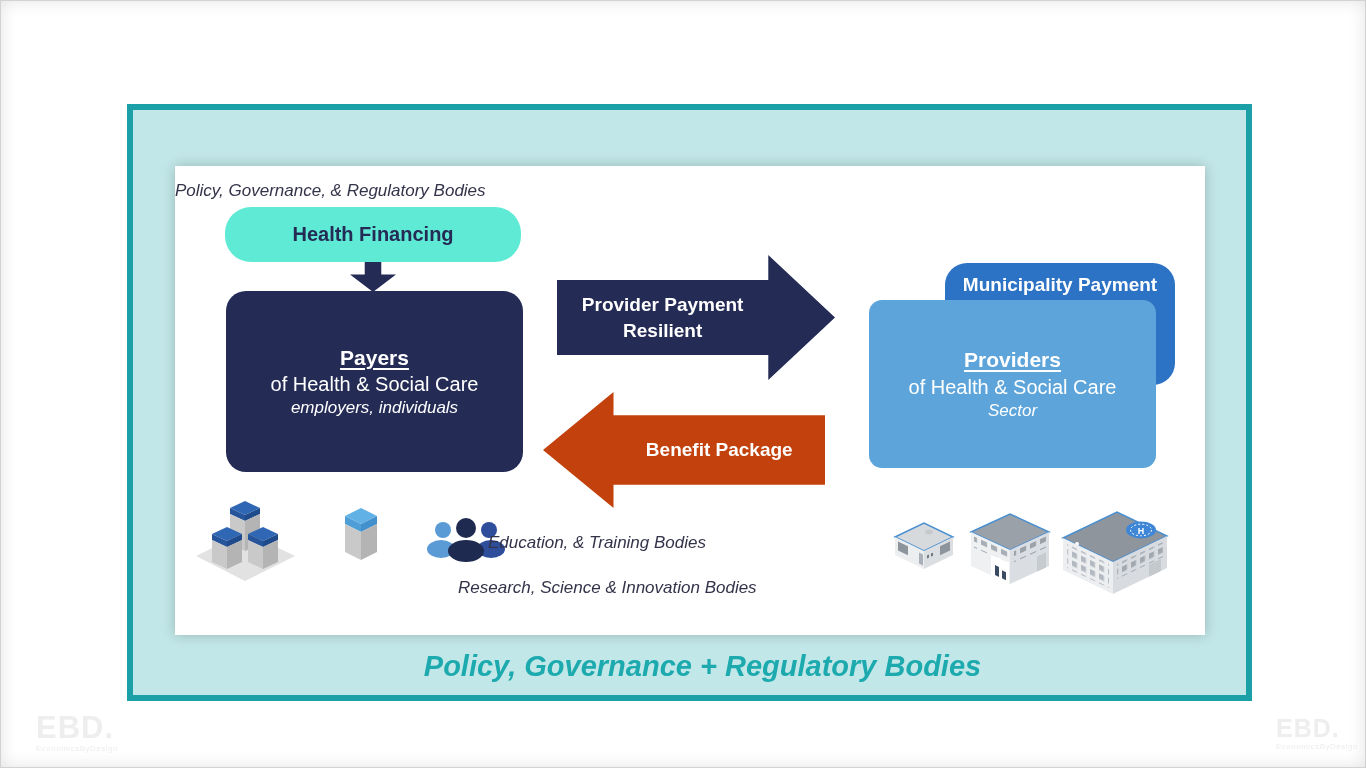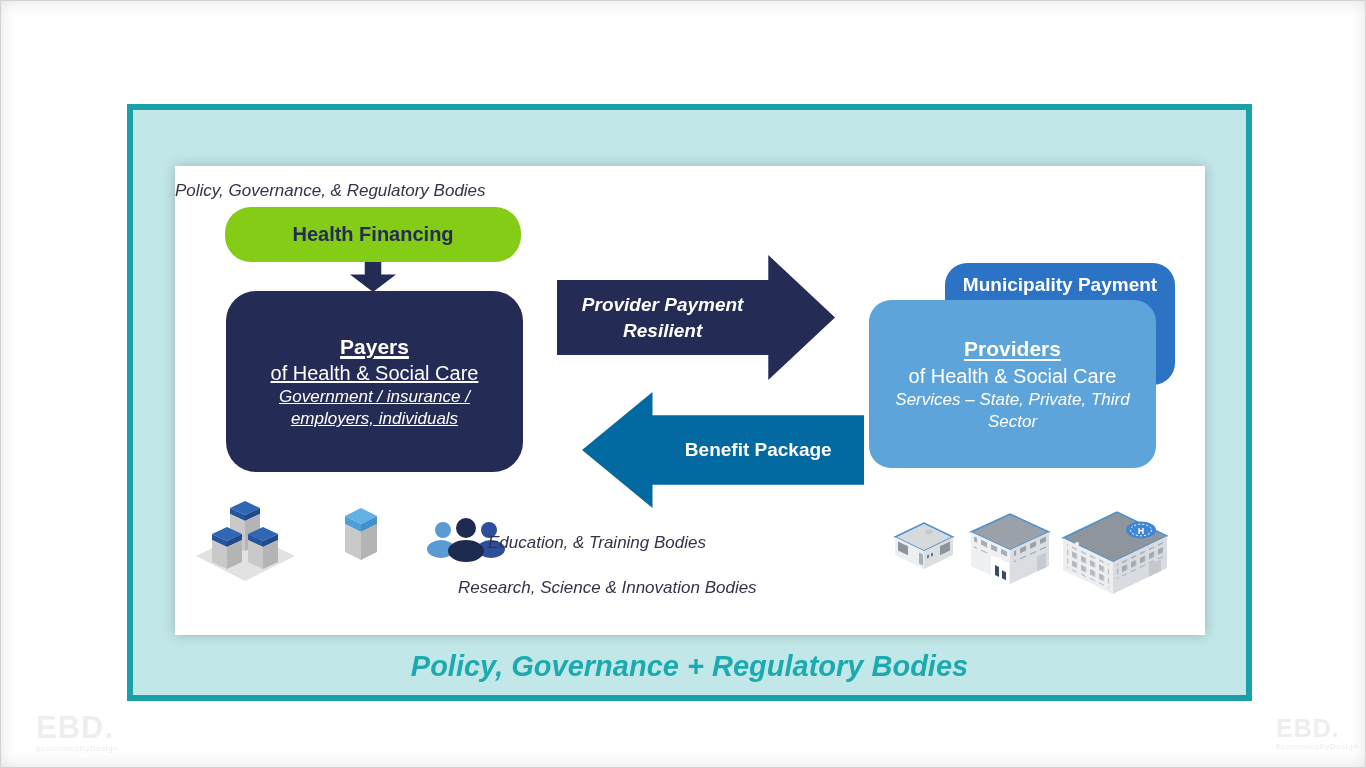--- a/index.html
+++ b/index.html
@@ -26,65 +26,65 @@
   .white-panel {
     left:175px; top:166px; width:1030px; height:469px; background:#ffffff;
     box-shadow:0 0 12px rgba(0,0,0,.22);
   }
   .note { font-style:italic; color:#33334a; font-size:17px; }
   .note-top { left:175px; top:181px; width:1030px; }
   .note-education { left:488px; top:533px; width:400px; }
   .note-research { left:458px; top:578px; width:460px; }
 
   .fin-box {
-    left:225px; top:207px; width:296px; height:55px; background:#84cc16;
+    left:225px; top:207px; width:296px; height:55px; background:#5eead4;
     display:flex; align-items:center; justify-content:center;
     font-size:20px; font-weight:bold; color:#242b55;border-radius:26px;
   }
   .down-arrow {
     left:350px; top:262px; width:46px; height:30px; background:#242b55;
     clip-path:polygon(32% 0,68% 0,68% 42%,100% 42%,50% 100%,0 42%,32% 42%);
   }
 
   .payers-box {
-    left:226px; top:291px; width:297px; height:181px; background:#242b55; border-radius:30px;
+    left:226px; top:291px; width:297px; height:181px; background:#242b55; border-radius:20px;
     display:flex; flex-direction:column; align-items:center; justify-content:center;
-    color:#ffffff; text-align:center;text-decoration:underline;
+    color:#ffffff; text-align:center;
   }
   .box-title { font-size:21px; font-weight:bold; text-decoration:underline; text-underline-offset:3px; line-height:1.3; }
   .box-subtitle { font-size:20px; line-height:1.3; }
   .box-detail { font-size:17px; font-style:italic; line-height:1.3; }
 
   .arrow-right {
     left:557px; top:255px; width:278px; height:125px; background:#242b55;
     clip-path:polygon(0 20%,76% 20%,76% 0,100% 50%,76% 100%,76% 80%,0 80%);
   }
-  .arrow-right .arrow-label { position:absolute; left:0; top:0; width:76%; height:100%;font-style:italic; }
+  .arrow-right .arrow-label { position:absolute; left:0; top:0; width:76%; height:100%; }
   .arrow-left {
-    left:582px; top:392px; width:282px; height:116px; background:#0369a1;
+    left:543px; top:392px; width:282px; height:116px; background:#c2410c;
     clip-path:polygon(100% 20%,25% 20%,25% 0,0 50%,25% 100%,25% 80%,100% 80%);
   }
   .arrow-left .arrow-label { position:absolute; left:25%; top:0; width:75%; height:100%; }
   .arrow-label {
     display:flex; flex-direction:column; align-items:center; justify-content:center;
     color:#ffffff; font-size:19px; font-weight:bold; line-height:1.35; text-align:center;
   }
 
   .muni-box {
     left:945px; top:263px; width:230px; height:122px; background:#2d73c5; border-radius:22px;
     color:#ffffff; font-size:19px; font-weight:bold; text-align:center; padding-top:11px;
   }
   .providers-box {
-    left:869px; top:300px; width:287px; height:168px; background:#5ca4da; border-radius:22px;
+    left:869px; top:300px; width:287px; height:168px; background:#5ca4da; border-radius:13px;
     display:flex; flex-direction:column; align-items:center; justify-content:center;
     color:#ffffff; text-align:center;
   }
 
   .band-label {
-    left:127px; top:650px; width:1125px; text-align:center;
+    left:140px; top:650px; width:1125px; text-align:center;
     font-size:29px; font-weight:bold; font-style:italic; color:#1caaae;
   }
 
   .icon svg { display:block; }
 
   .watermark { color:#eeeeee; line-height:1; }
   .watermark .brand { font-weight:800; letter-spacing:1px; }
   .watermark .sub { font-size:8px; color:#ececec; margin-top:2px; letter-spacing:.5px; }
   .wm-left { left:36px; top:712px; }
   .wm-left .brand { font-size:31px; }
@@ -104,21 +104,20 @@
   <div class="abs note note-top">Policy, Governance, &amp; Regulatory Bodies</div>
 
   <div class="abs fin-box">
     <span>Health Financing</span>
   </div>
   <div class="abs down-arrow"></div>
 
   <div class="abs payers-box">
     <div class="box-title">Payers</div>
     <div class="box-subtitle">of Health &amp; Social Care</div>
-    <div class="box-detail">Government / insurance /</div>
     <div class="box-detail">employers, individuals</div>
   </div>
 
   <div class="abs arrow-right">
     <div class="arrow-label">
       <span>Provider Payment</span>
       <span>Resilient</span>
     </div>
   </div>
 
@@ -128,21 +127,20 @@
     </div>
   </div>
 
   <div class="abs muni-box">
     <span>Municipality Payment</span>
   </div>
 
   <div class="abs providers-box">
     <div class="box-title">Providers</div>
     <div class="box-subtitle">of Health &amp; Social Care</div>
-    <div class="box-detail">Services – State, Private, Third</div>
     <div class="box-detail">Sector</div>
   </div>
 
   <div class="abs icon" style="left:188px; top:496px;">
     <svg width="115" height="90" viewBox="0 0 115 90">
       <polygon points="8,60 57,36 107,60 57,85" fill="#e2e2e2"></polygon>
 
       <polygon points="42,12 57,5 72,12 57,19" fill="#2f67b5"></polygon>
       <polygon points="42,12 42,18 57,25 57,19" fill="#27559c"></polygon>
       <polygon points="72,12 72,18 57,25 57,19" fill="#1f4a8c"></polygon>

